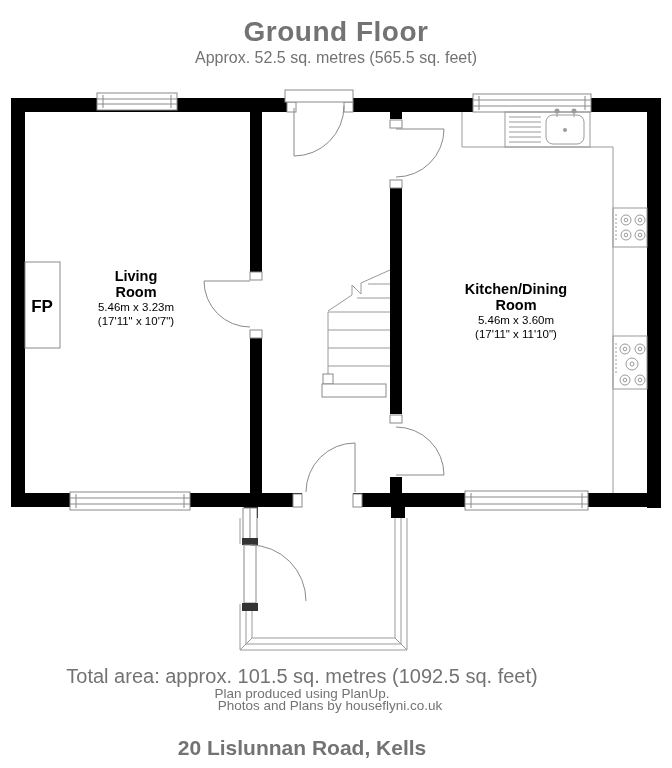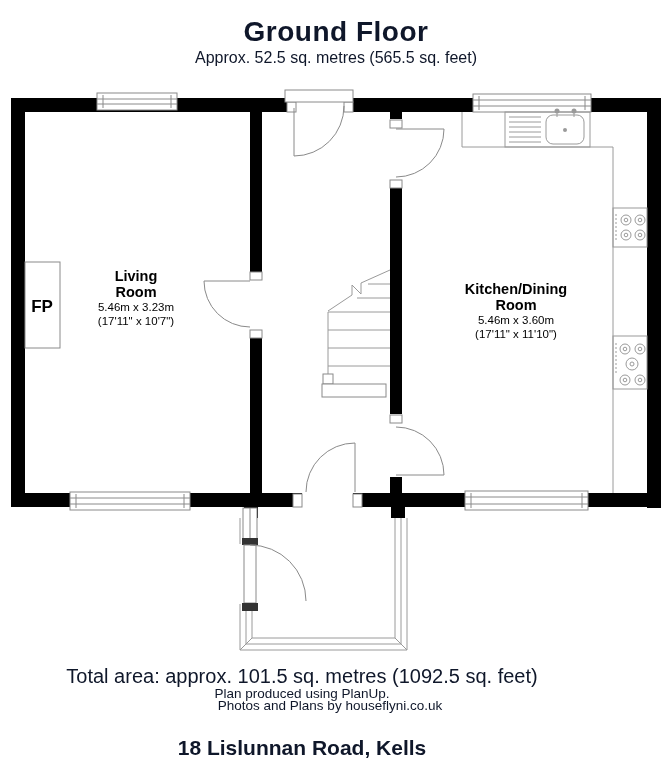--- a/index.html
+++ b/index.html
@@ -1,18 +1,18 @@
 <!DOCTYPE html>
 <html><head>
 <meta charset="utf-8">
 <style>
   html,body{margin:0;padding:0;background:#fff;}
   .page{
     position:relative;width:672px;height:768px;background:#fff;overflow:hidden;
-    font-family:"Liberation Sans", sans-serif;color:#0f172a;
+    font-family:"Liberation Sans", sans-serif;color:#737373;
   }
   .hdr{position:absolute;left:0;width:672px;text-align:center;}
   .title{top:16px;font-size:28px;font-weight:bold;letter-spacing:.5px;}
   .subtitle{top:49px;font-size:16px;}
   .ftr{position:absolute;left:0;width:604px;text-align:center;}
   .total{top:665px;font-size:20px;}
   .credit1{top:698px;font-size:13.5px;margin-left:28px;}
   .credit2{top:686px;font-size:13.5px;}
   .address{top:736px;font-size:21px;font-weight:bold;}
   svg{position:absolute;left:0;top:0;}
@@ -193,15 +193,15 @@
       <text class="roomname" x="516" y="294" text-anchor="middle">Kitchen/Dining</text>
       <text class="roomname" x="516" y="310" text-anchor="middle">Room</text>
       <text class="roomdims" x="516" y="324" text-anchor="middle">5.46m x 3.60m</text>
       <text class="roomdims" x="516" y="338" text-anchor="middle">(17'11" x 11'10")</text>
     </g>
   </svg>
 
   <div class="ftr total">Total area: approx. 101.5 sq. metres (1092.5 sq. feet)</div>
   <div class="ftr credit1">Photos and Plans by houseflyni.co.uk</div>
   <div class="ftr credit2">Plan produced using PlanUp.</div>
-  <div class="ftr address">18 Lislunnan Road, Kells</div>
+  <div class="ftr address">20 Lislunnan Road, Kells</div>
 
 </div>
 
 </body></html>

